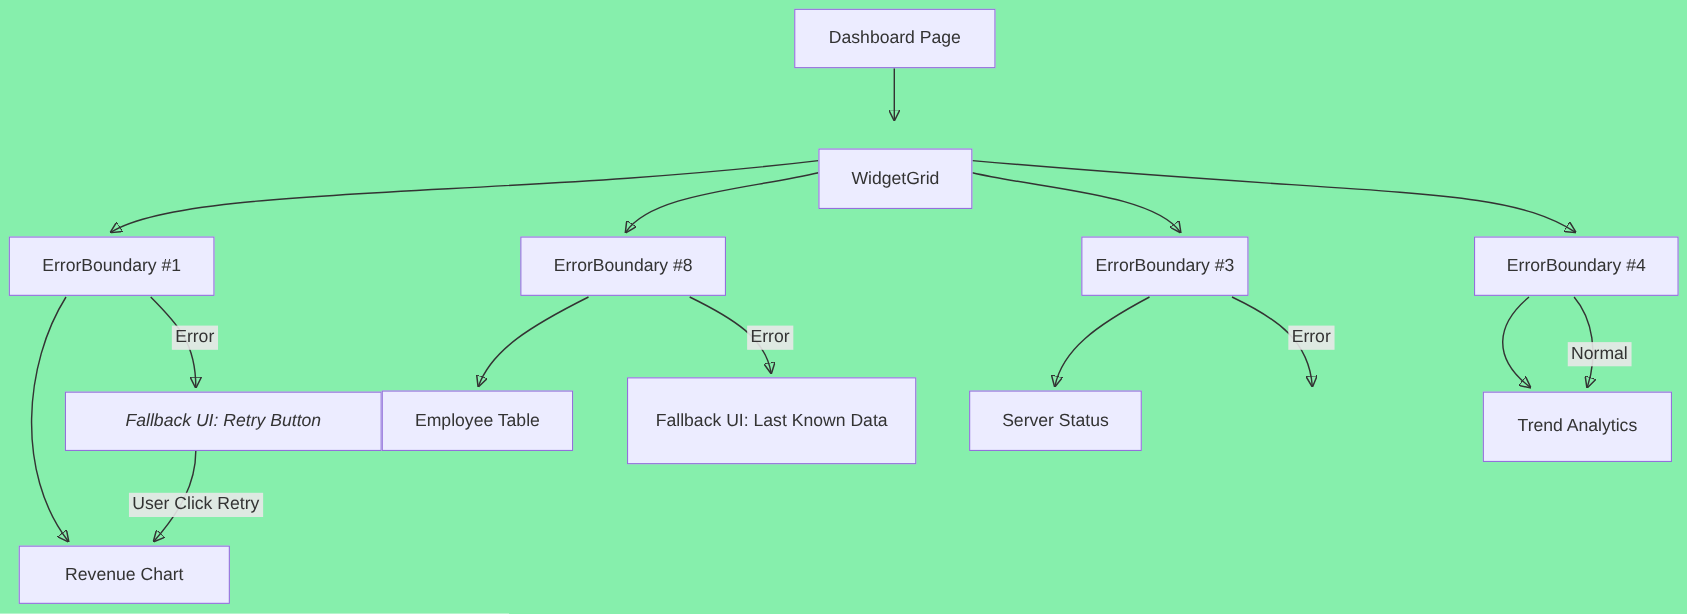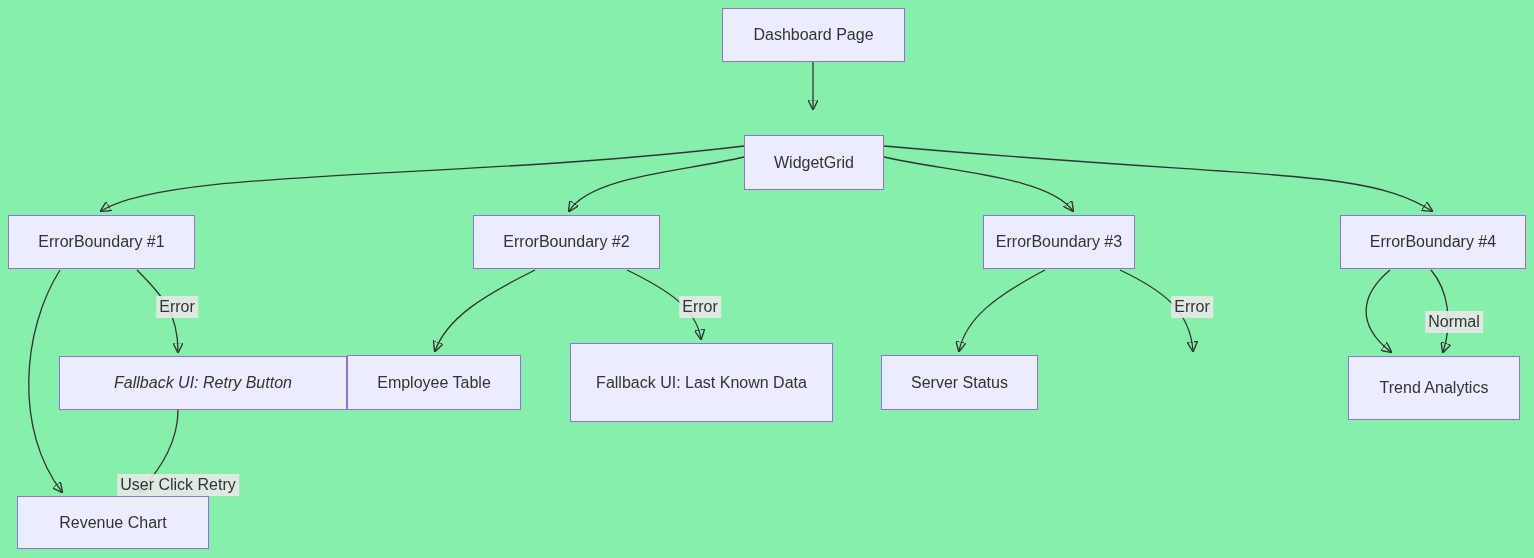--- a/index.html
+++ b/index.html
@@ -82,21 +82,21 @@
   <div class="node" style="left:722px; top:8px; width:183px; height:54px;">
     <span>Dashboard Page</span>
   </div>
   <div class="node" style="left:744px; top:111px; width:140px; height:55px;margin-top:24px;">
     <span>WidgetGrid</span>
   </div>
   <div class="node" style="left:8px; top:215px; width:187px; height:54px;">
     <span>ErrorBoundary #1</span>
   </div>
   <div class="node" style="left:473px; top:215px; width:187px; height:54px;">
-    <span>ErrorBoundary #2</span>
+    <span>ErrorBoundary #8</span>
   </div>
   <div class="node" style="left:983px; top:215px; width:152px; height:54px;">
     <span>ErrorBoundary #3</span>
   </div>
   <div class="node" style="left:1340px; top:215px; width:186px; height:54px;">
     <span>ErrorBoundary #4</span>
   </div>
   <div class="node" style="left:59px; top:356px; width:288px; height:54px;font-style:italic;">
     <span>Fallback UI: Retry Button</span>
   </div>
@@ -110,18 +110,18 @@
     <span>Server Status</span>
   </div>
   <div class="node" style="left:1348px; top:356px; width:172px; height:64px;">
     <span>Trend Analytics</span>
   </div>
   <div class="node" style="left:17px; top:496px; width:192px; height:53px;">
     <span>Revenue Chart</span>
   </div>
 
   <div class="edge-label" style="left:177px; top:307px;">Error</div>
-  <div class="edge-label" style="left:178px; top:459px;margin-top:26px;">User Click Retry</div>
+  <div class="edge-label" style="left:178px; top:459px;">User Click Retry</div>
   <div class="edge-label" style="left:700px; top:307px;">Error</div>
   <div class="edge-label" style="left:1192px; top:307px;">Error</div>
   <div class="edge-label" style="left:1454px; top:312px;margin-top:10px;">Normal</div>
 
 </div>
 
 </body></html>

